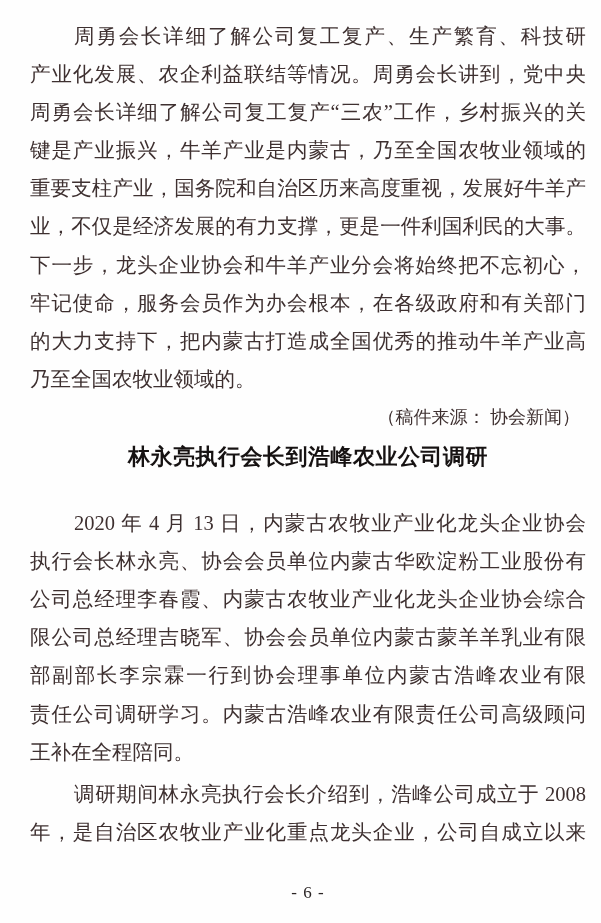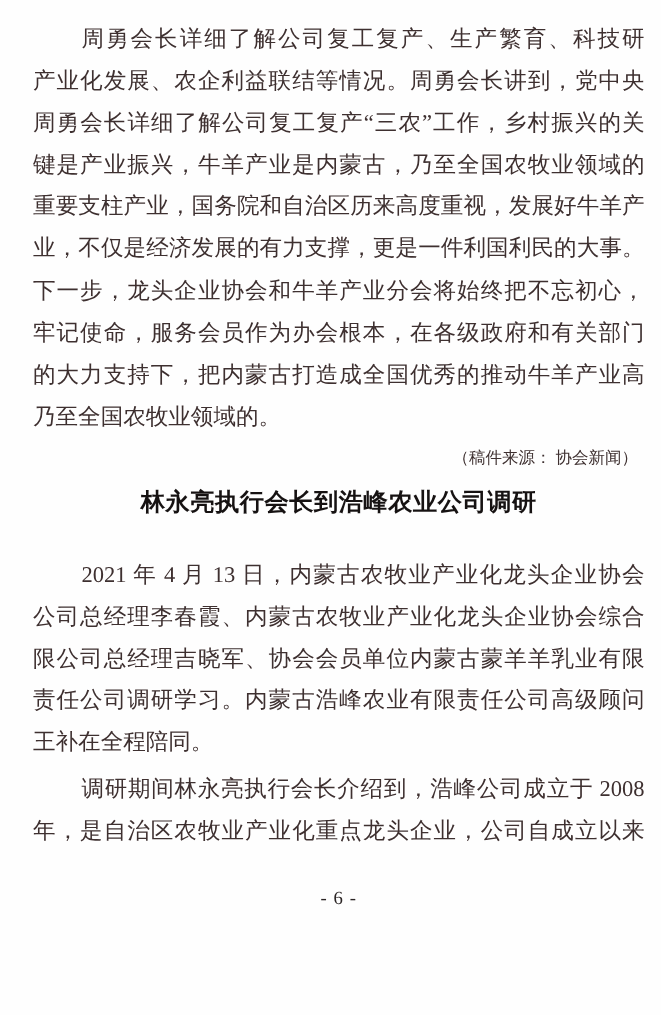--- a/index.html
+++ b/index.html
@@ -26,21 +26,21 @@
     overflow: hidden;
     text-align: justify;
     text-align-last: justify;
   }
   .line.last {
     text-align: left;
     text-align-last: left;
   }
   .line.indent { text-indent: 44px; }
   .source-line {
-    font-size: 15px;
+    font-size: 18px;
     line-height: 38.1px;
     height: 38.1px;
     text-align: left;
     text-align-last: right;
     padding-right: 6px;
   }
   .article-title {
     font-size: 22px;
     line-height: 35px;
     height: 35px;
@@ -80,23 +80,25 @@
     <div class="line">牢记使命，服务会员作为办会根本，在各级政府和有关部门</div>
     <div class="line">的大力支持下，把内蒙古打造成全国优秀的推动牛羊产业高</div>
     <div class="line last">乃至全国农牧业领域的。</div>
   </div>
 
   <div class="source-line">（稿件来源： 协会新闻）</div>
 
   <h1 class="article-title">林永亮执行会长到浩峰农业公司调研</h1>
 
   <div class="para">
-    <div class="line indent">2021 年 4 月 13 日，内蒙古农牧业产业化龙头企业协会</div>
+    <div class="line indent">2020 年 4 月 13 日，内蒙古农牧业产业化龙头企业协会</div>
+    <div class="line">执行会长林永亮、协会会员单位内蒙古华欧淀粉工业股份有</div>
     <div class="line">公司总经理李春霞、内蒙古农牧业产业化龙头企业协会综合</div>
     <div class="line">限公司总经理吉晓军、协会会员单位内蒙古蒙羊羊乳业有限</div>
+    <div class="line">部副部长李宗霖一行到协会理事单位内蒙古浩峰农业有限</div>
     <div class="line">责任公司调研学习。内蒙古浩峰农业有限责任公司高级顾问</div>
     <div class="line last">王补在全程陪同。</div>
   </div>
 
   <div class="para para-2">
     <div class="line indent">调研期间林永亮执行会长介绍到，浩峰公司成立于 2008</div>
     <div class="line">年，是自治区农牧业产业化重点龙头企业，公司自成立以来</div>
   </div>
 
   <div class="page-footer">- 6 -</div>

